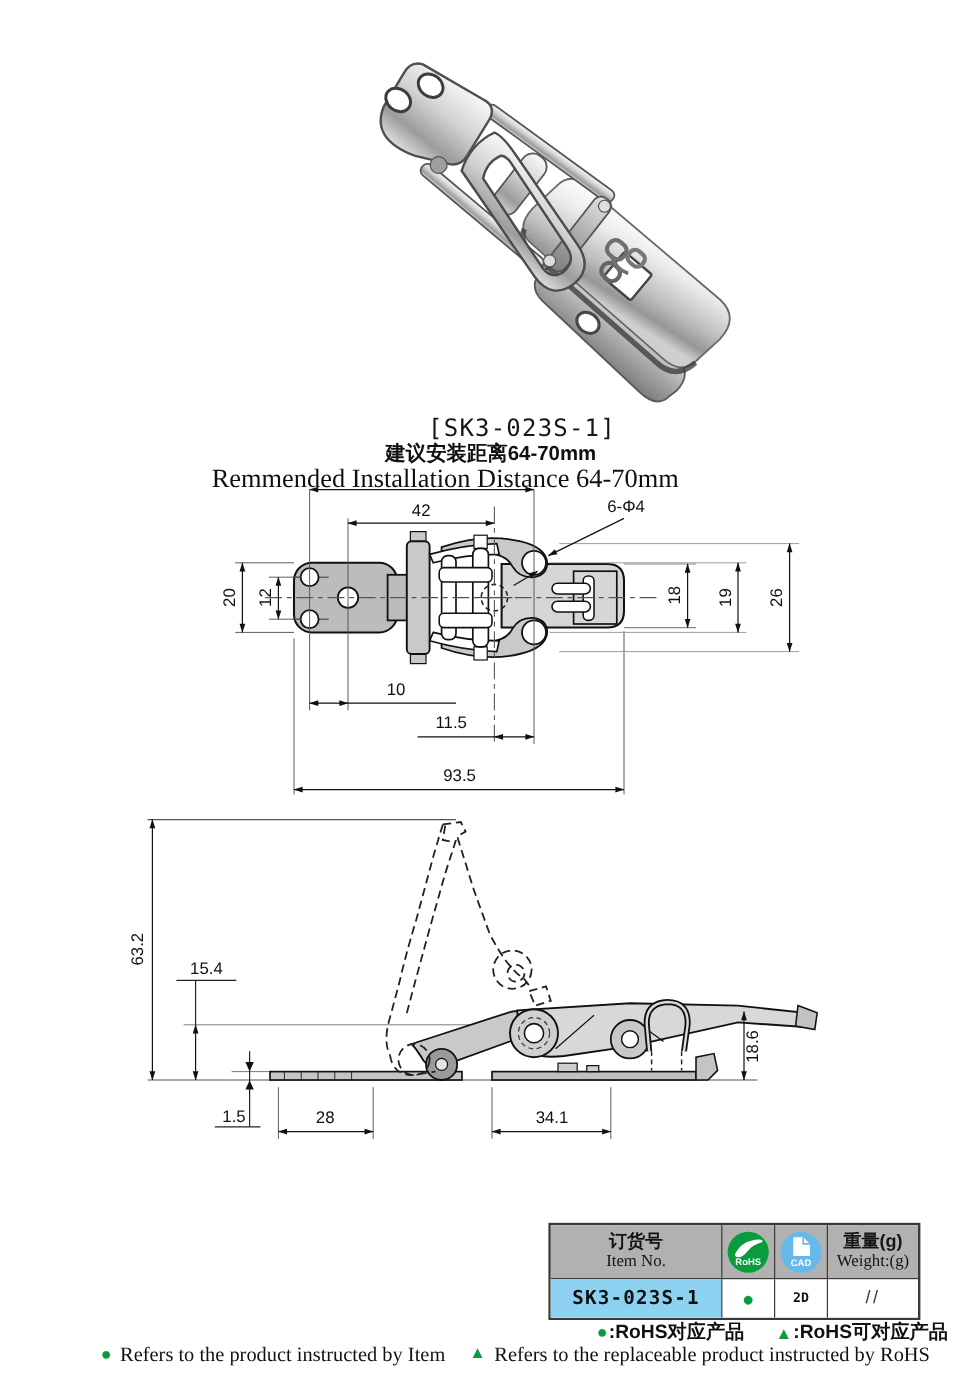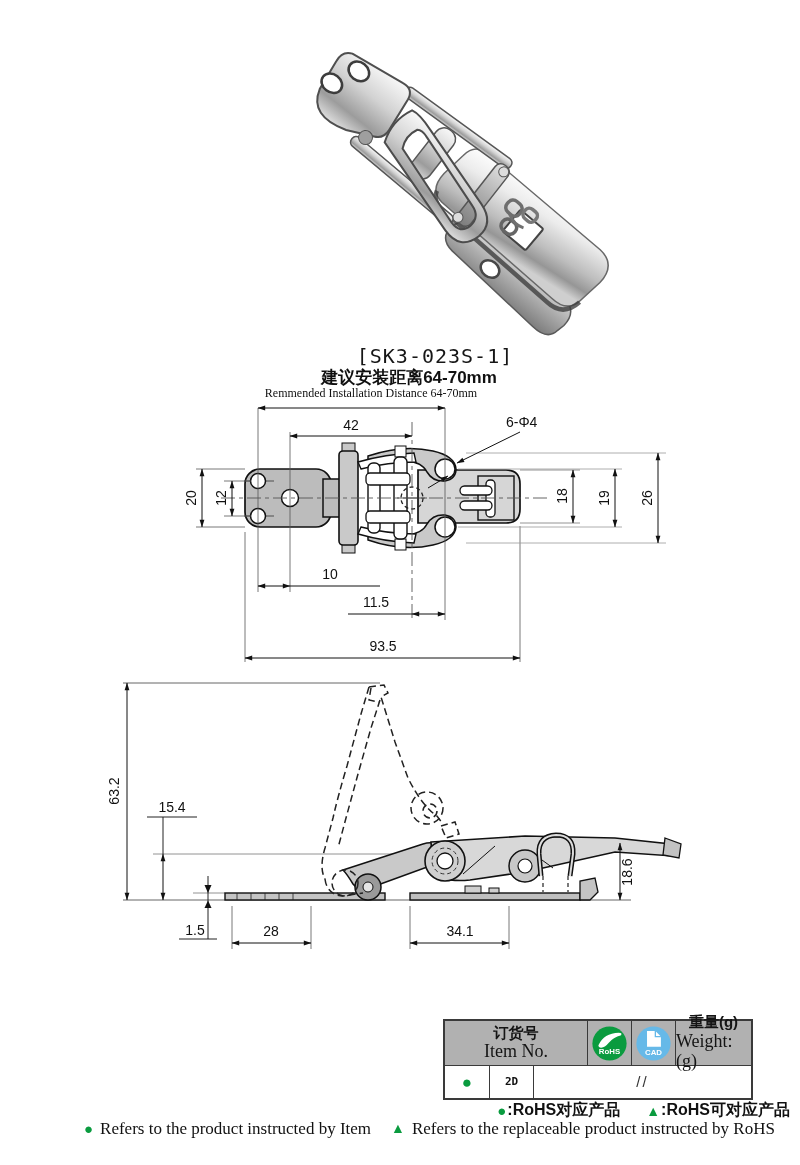--- a/index.html
+++ b/index.html
@@ -6,35 +6,35 @@
   body{
     width:800px;height:1165px;position:relative;background:#fff;
     font-family:"Liberation Sans",sans-serif;color:#111;overflow:hidden;
   }
   .abs{position:absolute;}
   .center{text-align:center;}
   
   .title{left:35px;top:344px;width:800px;font-family:"DejaVu Sans Mono",monospace;
          font-size:20px;letter-spacing:1px;color:#161616;}
   .note-zh{left:14px;top:366px;width:790px;font-size:17px;font-weight:600;color:#101010;}
-  .note-en{left:0;top:386px;width:742px;font-family:"Liberation Serif",serif;font-size:12px;color:#101010;}
+  .note-en{left:0;top:386px;width:742px;font-family:"Liberation Serif",serif;font-size:22px;color:#101010;}
   
   .dt{font-family:"Liberation Sans",sans-serif;font-size:14px;fill:#111;}
   
-  .spec-table{left:443px;top:1019px;width:310px;border:2px solid #3a3a3a;box-sizing:border-box;background:#fff;}
+  .spec-table{left:457px;top:1019px;width:310px;border:2px solid #3a3a3a;box-sizing:border-box;background:#fff;}
   .t-head{display:flex;background:var(--header-bg,#b1b1b1);height:44px;}
   .t-row{display:flex;height:32px;border-top:1.5px solid #3a3a3a;background:#fff;}
   .c{box-sizing:border-box;display:flex;flex-direction:column;justify-content:center;align-items:center;line-height:1.12;}
   .c + .c{border-left:1.5px solid #3a3a3a;}
   .col1{flex:0 0 142px;}
   .col2{flex:0 0 44px;}
   .col3{flex:0 0 44px;text-align:right;}
   .col4{flex:1 1 auto;}
   .zh{font-size:15px;font-weight:600;color:#141414;}
-  .en{font-family:"Liberation Serif",serif;font-size:18px;color:#141414;}
+  .en{font-family:"Liberation Serif",serif;font-size:14px;color:#141414;}
   .item-val{background:var(--item-bg,#8ed2f1);font-family:"DejaVu Sans Mono",monospace;
             font-size:16px;font-weight:600;letter-spacing:1px;}
   .cad-val{font-family:"DejaVu Sans Mono",monospace;font-size:11px;font-weight:600;}
   .weight-val{font-size:15px;letter-spacing:2px;color:#333;}
   .gdot{color:var(--green,#0a9b3f);font-size:15px;line-height:1;}
   .gdot.big{font-size:17px;}
   .gtri{color:var(--green,#0a9b3f);font-size:14px;line-height:1;}
   
   .legend{right:10px;top:1100px;font-size:16px;font-weight:600;display:flex;gap:26px;align-items:center;}
   .legend .pair{display:flex;align-items:center;gap:1px;}
@@ -303,20 +303,21 @@
         <path d="M22,6.5 v6 h6" fill="none" stroke="var(--cad-blue,#66b9e8)" stroke-width="1.4"></path>
         <text x="20" y="32.5" text-anchor="middle" font-size="8.5" font-weight="bold" fill="#fff">CAD</text>
       </svg>
     </div>
     <div class="c col4">
       <div class="zh">重量(g)</div>
       <div class="en">Weight:(g)</div>
     </div>
   </div>
   <div class="t-row">
+    <div class="c col1 item-val">SK3-023S-1</div>
     <div class="c col2">
       <span class="gdot big">●</span>
     </div>
     <div class="c col3 cad-val">2D</div>
     <div class="c col4 weight-val">//</div>
   </div>
 </div>
 
 <div class="abs legend">
   <span class="pair">

